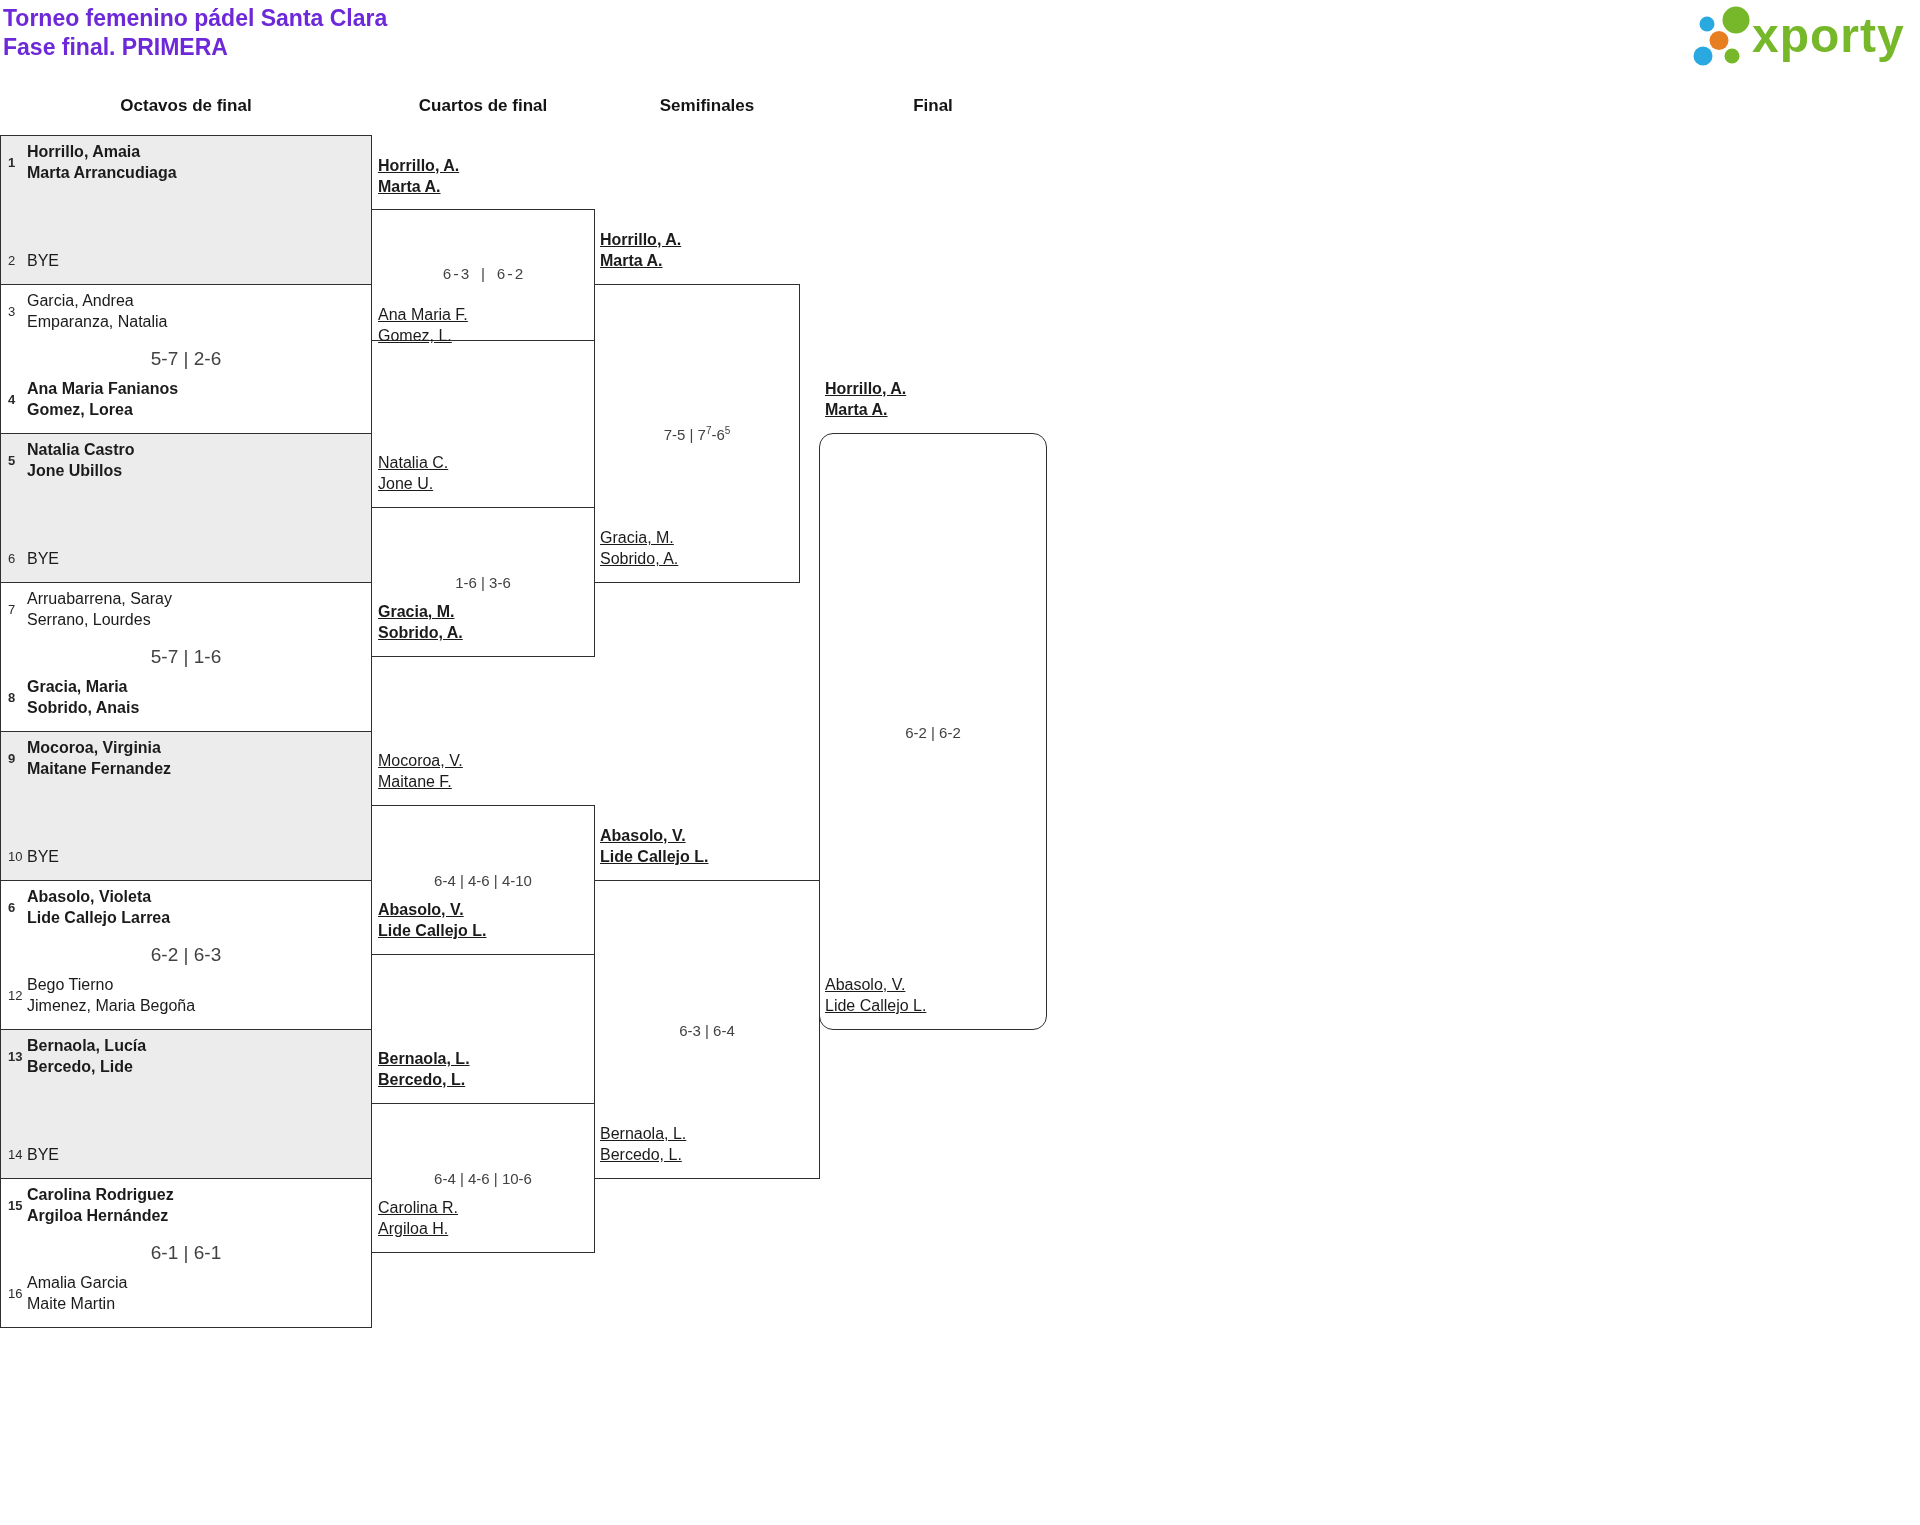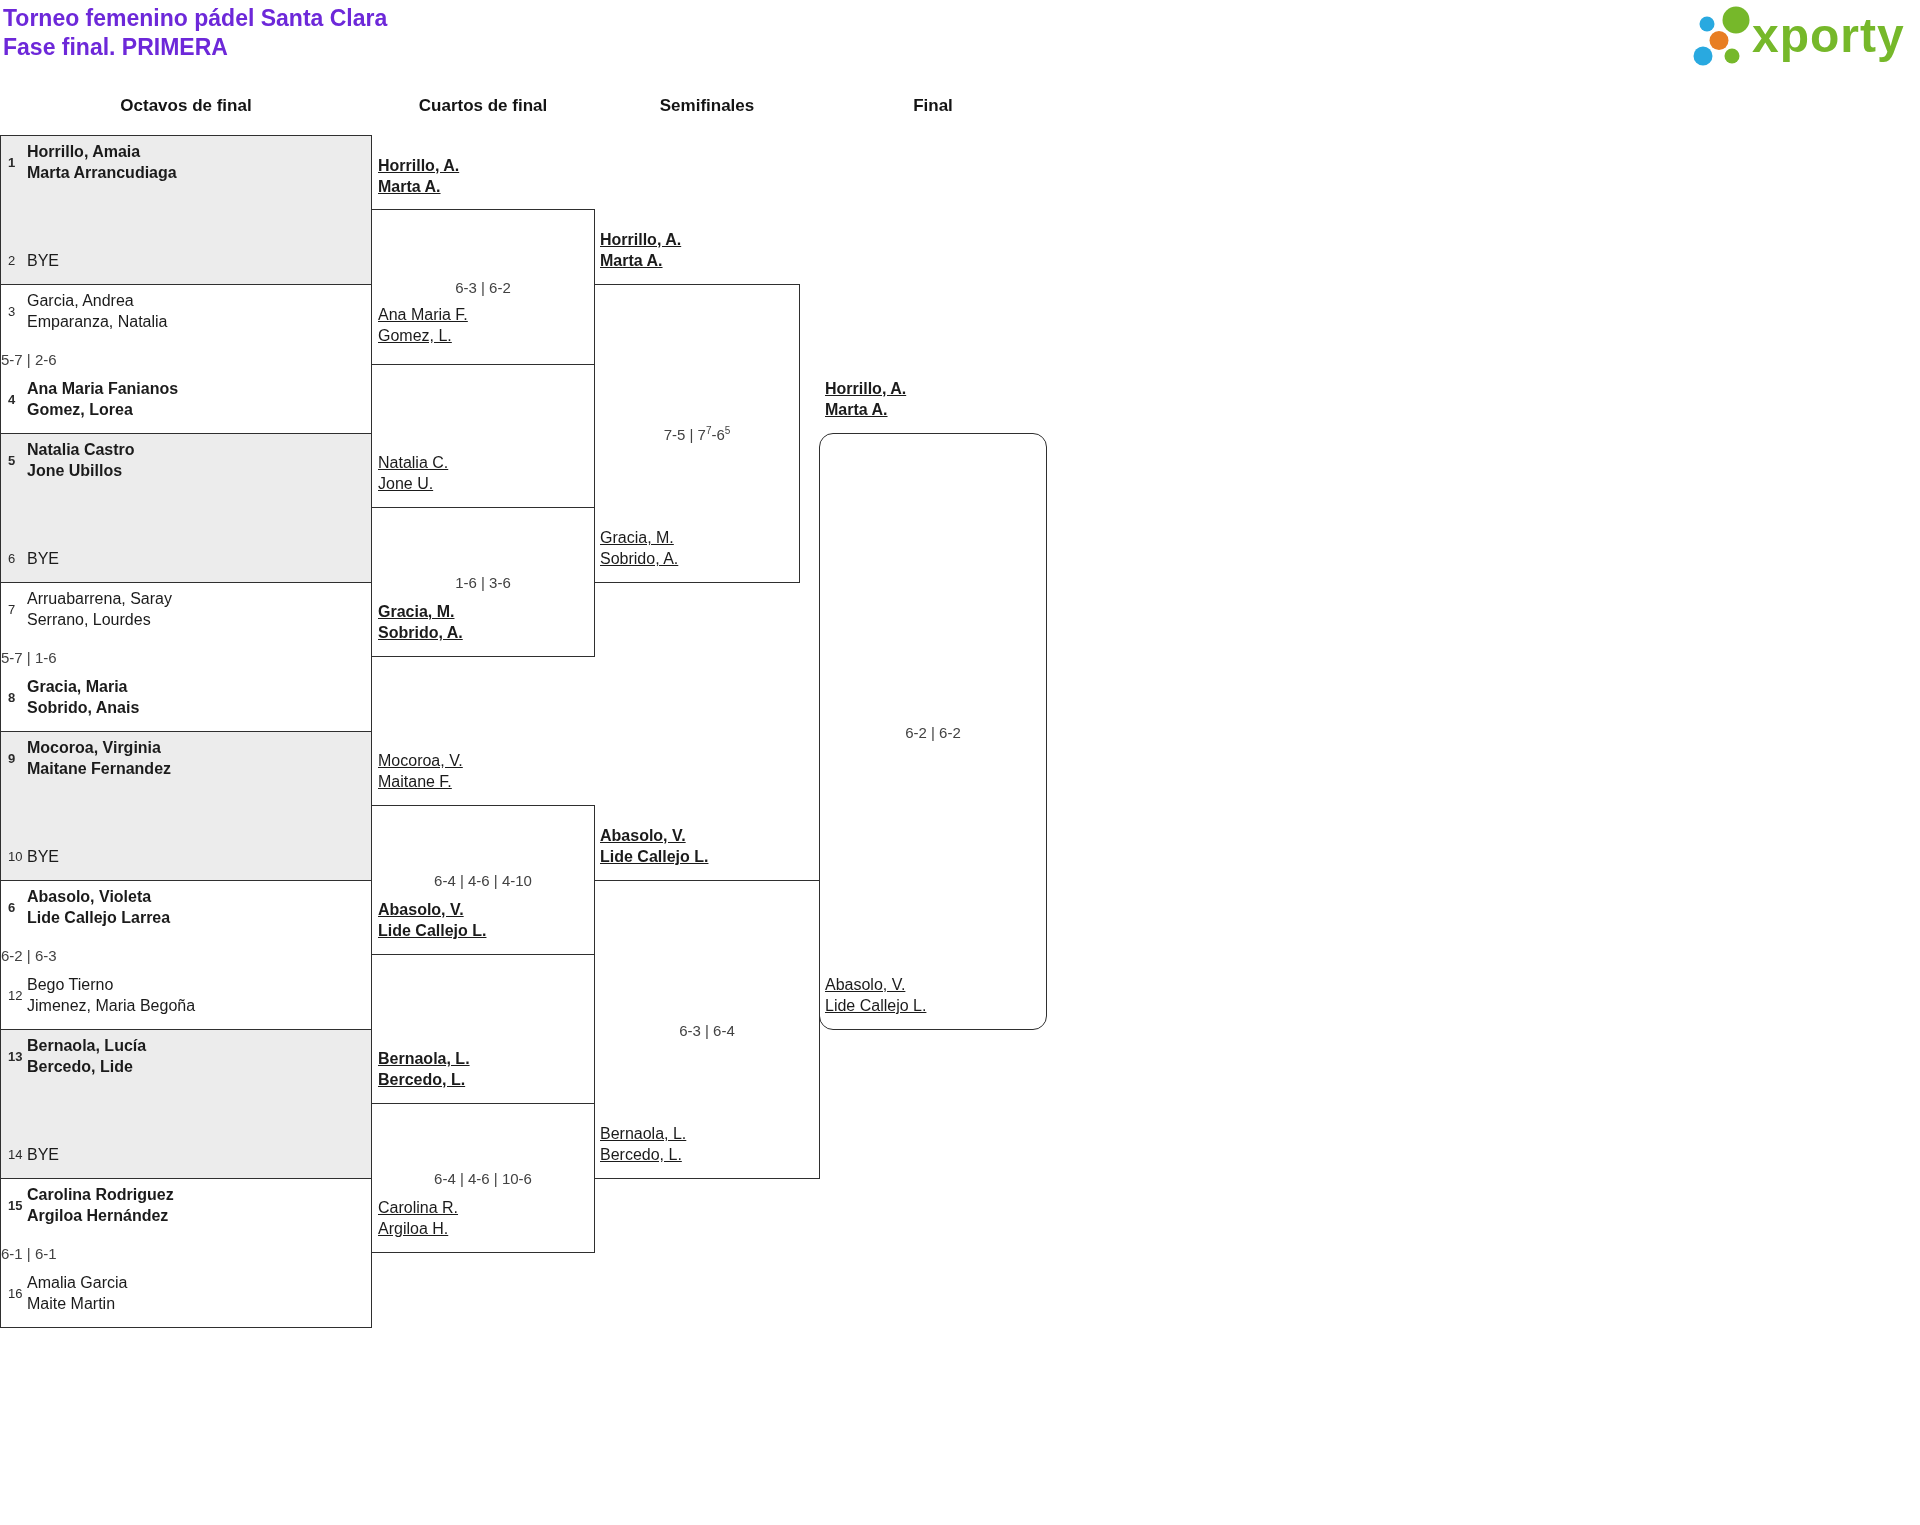--- a/index.html
+++ b/index.html
@@ -13,21 +13,21 @@
         box-sizing:border-box;background:#fff;}
   .obox.gray{background:#ececec;}
   .pair{position:absolute;left:7px;right:4px;display:flex;align-items:center;}
   .pair.top{top:5px;}
   .pair.bot{bottom:13px;}
   .seed{width:19px;flex:none;font-size:13px;color:#2b2b2b;}
   .nm{font-size:16px;line-height:21px;}
   .nm div{white-space:nowrap;}
   .bold{font-weight:700;}
   .mscore{position:absolute;left:0;right:0;top:50%;transform:translateY(-50%);
-          text-align:left;font-size:15px;color:#424242;}
+          text-align:center;font-size:19px;color:#424242;}
   .rbox{position:absolute;border:1px solid #2f2f2f;box-sizing:border-box;}
   .rscore{position:absolute;left:0;right:0;top:50%;transform:translateY(-50%);
           text-align:center;font-size:15px;color:#424242;}
   sup{font-size:10px;}
   .part{position:absolute;font-size:16px;line-height:21px;}
   .part div{white-space:nowrap;text-decoration:underline;}
   .logo{position:absolute;left:1686px;top:2px;width:230px;height:66px;}
 </style>
 </head>
 <body>
@@ -184,21 +184,21 @@
     <div class="mscore">6-1 | 6-1</div>
     <div class="pair bot">
       <span class="seed">16</span>
       <span class="nm">
           <div>Amalia Garcia</div>
           <div>Maite Martin</div>
         </span>
     </div>
   </div>
 
-  <div class="rbox" style="left:371px;top:209px;width:224px;height:156px;">
+  <div class="rbox" style="left:371px;top:209px;width:224px;height:132px;font-family:Liberation Mono, monospace;">
     <div class="rscore">6-3 | 6-2</div>
   </div>
   <div class="rbox" style="left:371px;top:507px;width:224px;height:150px;">
     <div class="rscore">1-6 | 3-6</div>
   </div>
   <div class="rbox" style="left:371px;top:805px;width:224px;height:150px;">
     <div class="rscore">6-4 | 4-6 | 4-10</div>
   </div>
   <div class="rbox" style="left:371px;top:1103px;width:224px;height:150px;">
     <div class="rscore">6-4 | 4-6 | 10-6</div>

